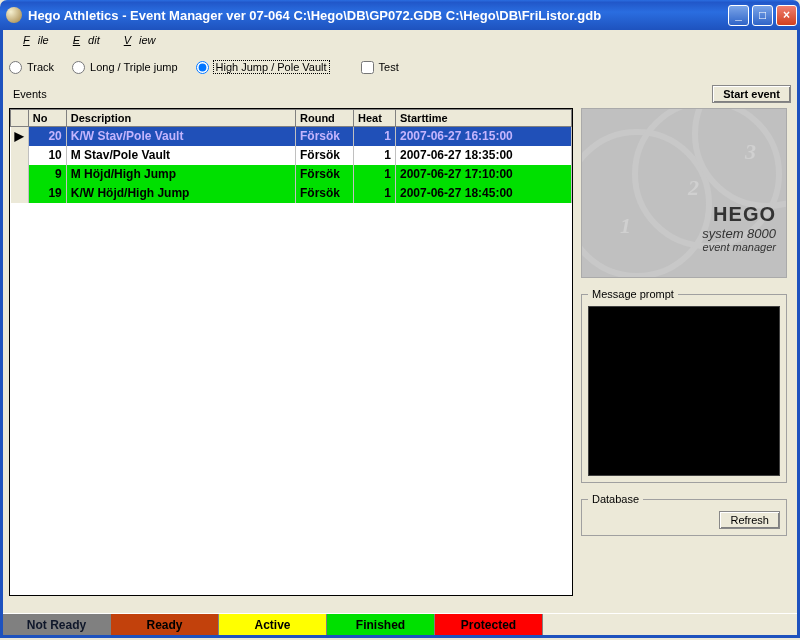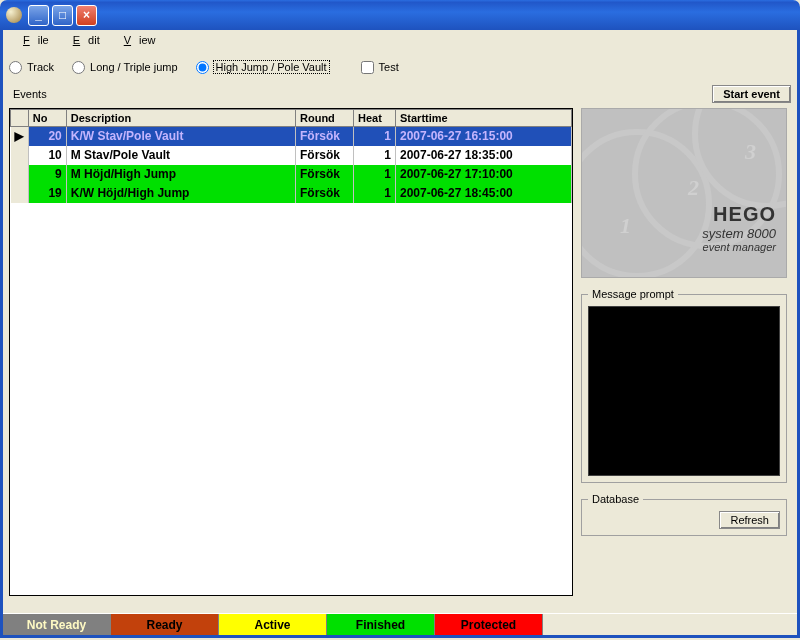--- a/index.html
+++ b/index.html
@@ -40,21 +40,21 @@
   
   .winframe {
     height: 608px;
     border-left: 3px solid #1e52be;
     border-right: 3px solid #1e52be;
     border-bottom: 3px solid #1e52be;
     background: #ece9d8;
     display: flex; flex-direction: column;
   }
 
-  .menubar { height: 20px; display: flex; align-items: center; padding-left: 4px; }
+  .menubar { height: 20px; display: flex; align-items: center; padding-left: 4px; font-style: italic; }
   .menubar span { padding: 2px 8px; }
   .menubar .ul { text-decoration: underline; }
 
   .toolbar {
     height: 34px; display: flex; align-items: center;
     padding: 4px 6px;
   }
   .radio { display: flex; align-items: center; margin-right: 18px; }
   .radio input { margin-right: 5px; }
   .radio.selected label {
@@ -142,31 +142,32 @@
 
   .statusbar {
     height: 22px; display: flex;
     border-top: 1px solid #fff;
   }
   .statusbar div {
     flex: none; display: flex; align-items: center; justify-content: center;
     font-weight: bold; font-size: 12px;
     border-right: 1px solid #808080;
   }
-  .st-notready { width: 108px; background: #808080; color:#fef9c3; }
+  .st-notready { width: 108px; background: #808080; color:#0f172a; }
   .st-ready    { width: 108px; background: #c2410c; }
   .st-active   { width: 108px; background: #ffff00; }
   .st-finished { width: 108px; background: #00e000; }
   .st-protected{ width: 108px; background: #ff0000; }
 </style>
 </head>
 <body>
 
 <div class="titlebar">
   <div class="app-icon"></div>
+  <div class="title">Hego Athletics - Event Manager ver 07-064  C:\Hego\DB\GP072.GDB C:\Hego\DB\FriListor.gdb</div>
   <div class="win-btn">_</div>
   <div class="win-btn">□</div>
   <div class="win-btn close">×</div>
 </div>
 
 <div class="winframe">
 
   <div class="menubar">
     <span><span class="ul">F</span>ile</span>
     <span><span class="ul">E</span>dit</span>

